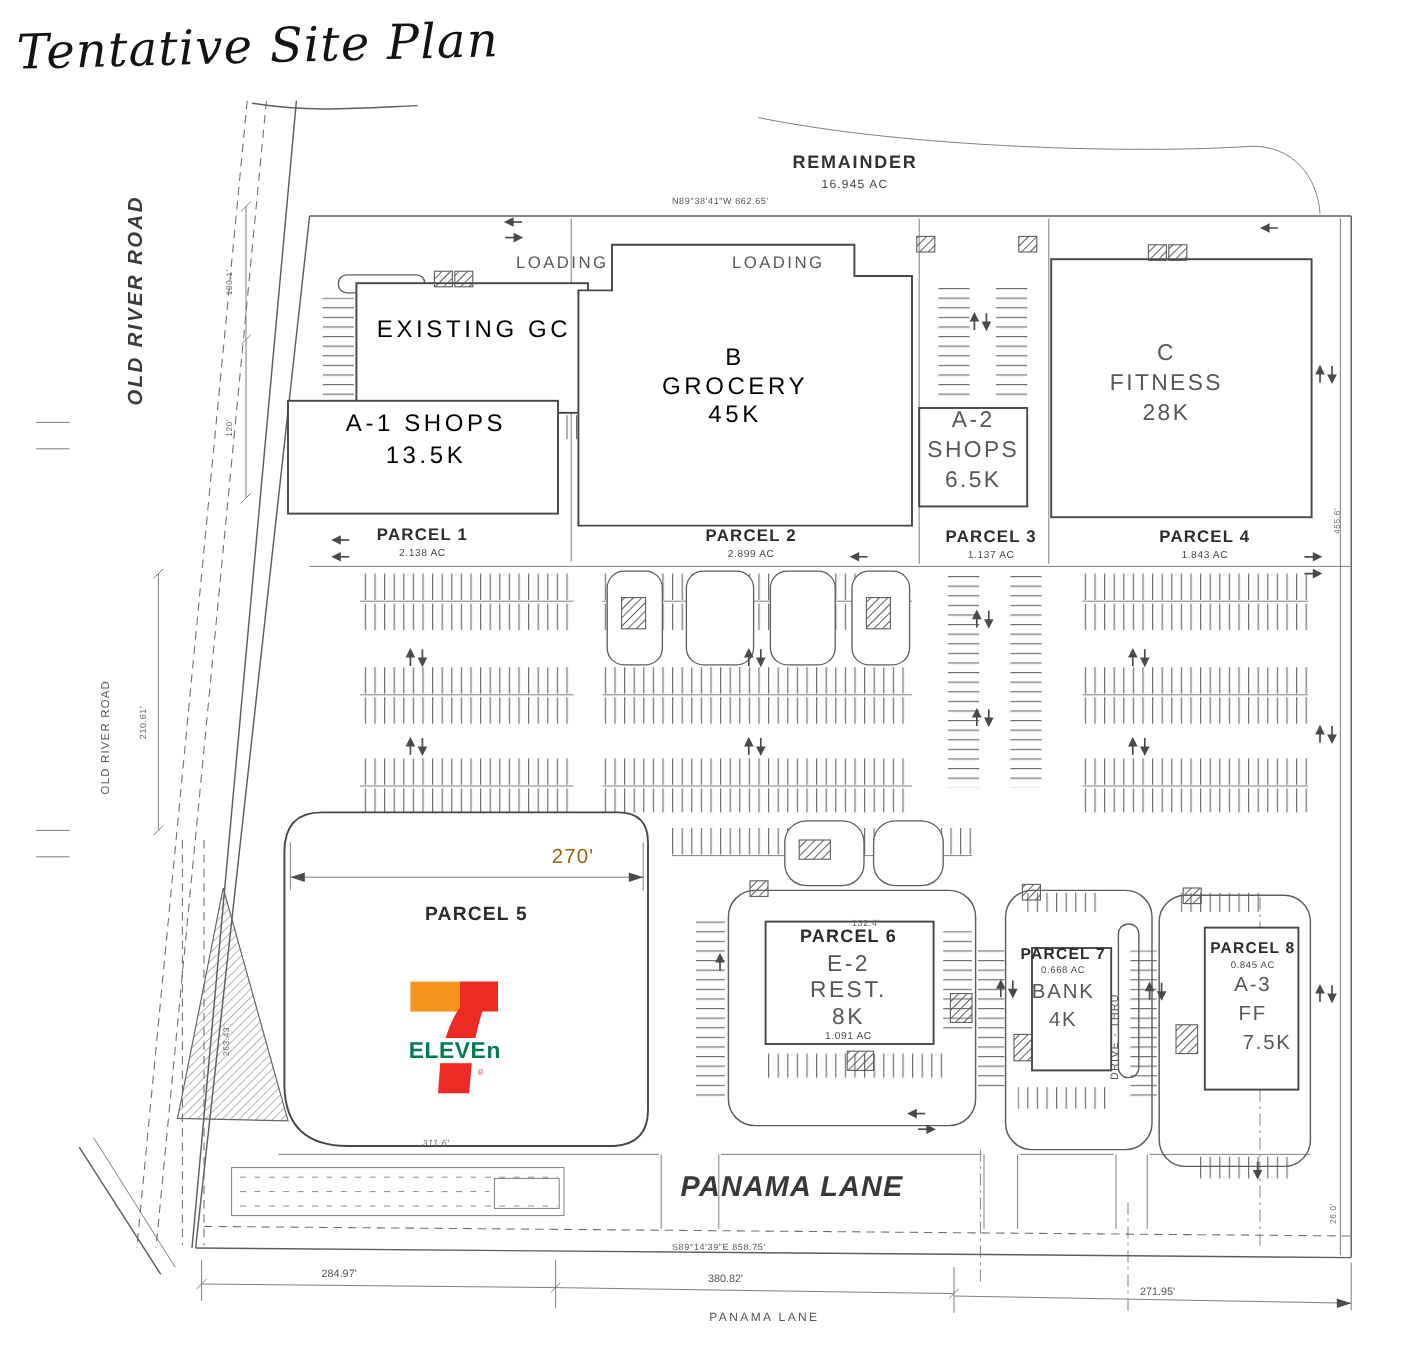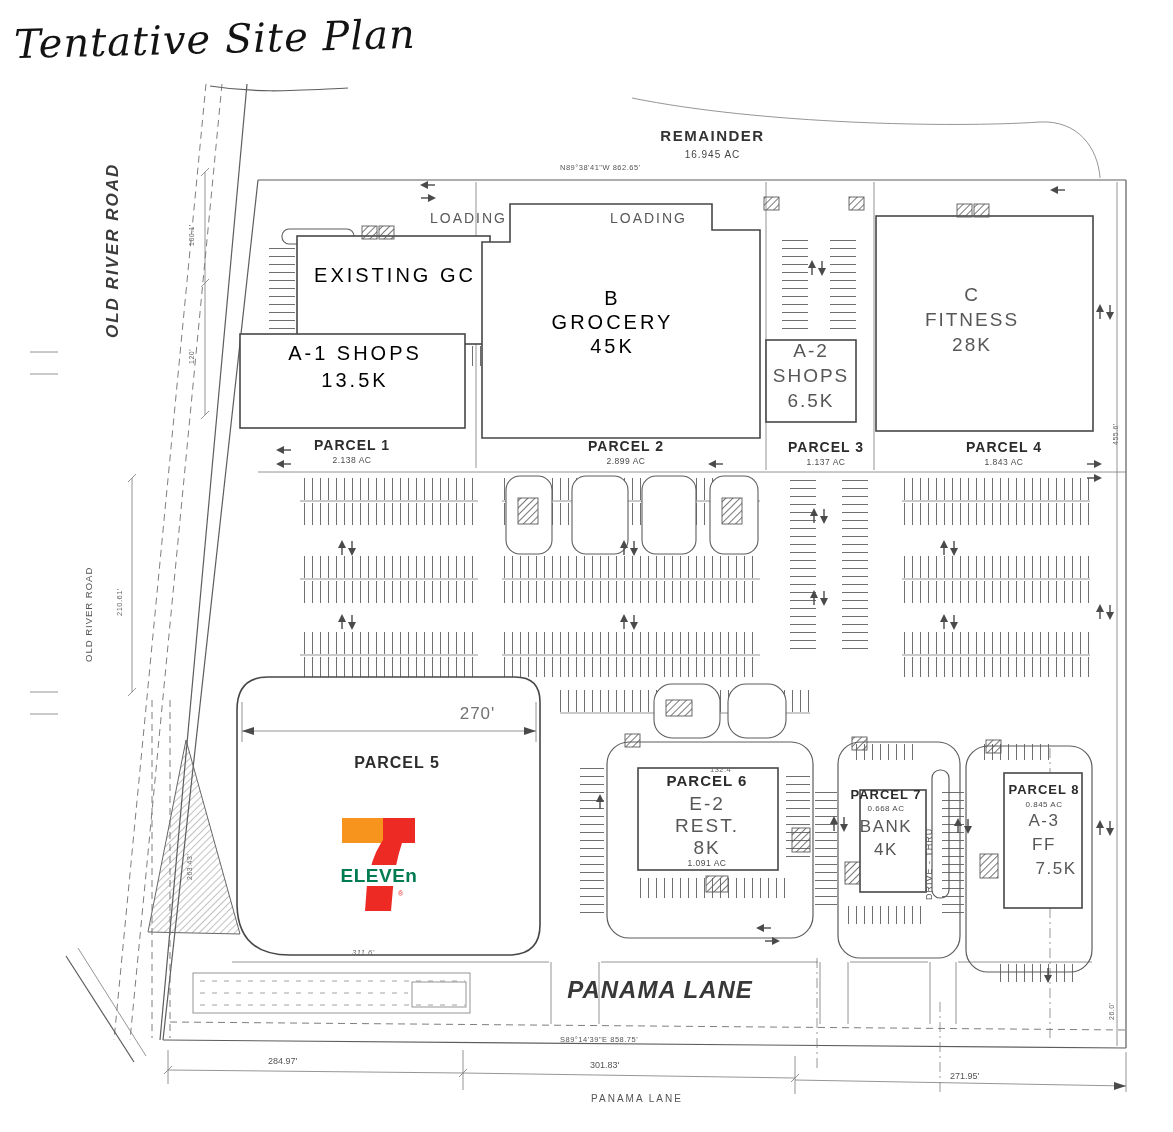--- a/index.html
+++ b/index.html
@@ -12,21 +12,21 @@
          transform:rotate(-1.5deg);letter-spacing:1px}
   .cad{letter-spacing:3px;color:#000000;font-size:20px}
   .cad19{letter-spacing:2px;color:#575757;font-size:19px}
   .cad17{letter-spacing:1.5px;color:#575757;font-size:17px}
   .cad14{letter-spacing:2px;color:#585858;font-size:14px}
   .pname{font-weight:bold;color:#2c2c2c;letter-spacing:1px;font-size:14px}
   .p13{font-size:13px}
   .area{font-size:8.5px;color:#4a4a4a;letter-spacing:.5px}
   .tiny{font-size:7.5px;color:#666;letter-spacing:.5px}
   .dim{font-size:9px;color:#555}
-  .dim17{font-size:17px;color:#737373;letter-spacing:1px}
+  .dim17{font-size:17px;color:#a16207;letter-spacing:1px}
   .bold15{font-weight:bold;font-size:15px;color:#333;letter-spacing:1.5px}
   .a10{font-size:10px;color:#444;letter-spacing:1px}
   .vert{writing-mode:vertical-rl;transform:rotate(180deg)}
   .orr{font-style:italic;font-weight:bold;font-size:17px;letter-spacing:2px;color:#3b3b3b}
   .orr2{font-size:9.5px;letter-spacing:1px;color:#555}
   .pan{font-style:italic;font-weight:bold;font-size:24px;color:#383838;letter-spacing:1px}
   .pan2{font-size:10px;letter-spacing:2px;color:#555}
   .b75{font-size:7.5px;color:#555;letter-spacing:.5px}
   .dt{font-size:9px;letter-spacing:1px;color:#555}
   
@@ -460,21 +460,21 @@
   <div class="lbl area c" style="left:998px;top:801px;width:92px;font-size:8px">0.845 AC</div>
   <div class="lbl cad17 c" style="left:998px;top:812px;width:92px">A-3</div>
   <div class="lbl cad17 c" style="left:998px;top:836px;width:92px">FF</div>
   <div class="lbl cad17 c" style="left:1010px;top:860px;width:92px">7.5K</div>
 
   <div class="lbl pan c" style="left:555px;top:977px;width:210px">PANAMA LANE</div>
   <div class="lbl b75" style="left:560px;top:1036px">S89°14'39"E   858.75'</div>
   <div class="lbl tiny" style="left:352px;top:949px;font-style:italic">311.6'</div>
   <div class="lbl tiny" style="left:710px;top:766px">132.4'</div>
   <div class="lbl dim" style="left:268px;top:1057px">284.97'</div>
-  <div class="lbl dim" style="left:590px;top:1061px">301.83'</div>
+  <div class="lbl dim" style="left:590px;top:1061px">380.82'</div>
   <div class="lbl dim" style="left:950px;top:1072px">271.95'</div>
   <div class="lbl pan2 c" style="left:572px;top:1094px;width:130px">PANAMA LANE</div>
 
   <div class="lbl orr vert" style="left:104px;top:148px;height:190px">OLD RIVER ROAD</div>
   <div class="lbl orr2 vert" style="left:84px;top:550px;height:112px">OLD RIVER ROAD</div>
   <div class="lbl tiny vert" style="left:116px;top:556px;height:60px">210.61'</div>
   <div class="lbl tiny vert" style="left:188px;top:202px;height:44px;font-size:7px">100.1'</div>
   <div class="lbl tiny vert" style="left:188px;top:330px;height:34px;font-size:7px">120'</div>
   <div class="lbl tiny vert" style="left:186px;top:836px;height:44px;font-size:7px">263.43'</div>
   <div class="lbl tiny vert" style="left:1112px;top:405px;height:40px;font-size:7px">455.6'</div>

